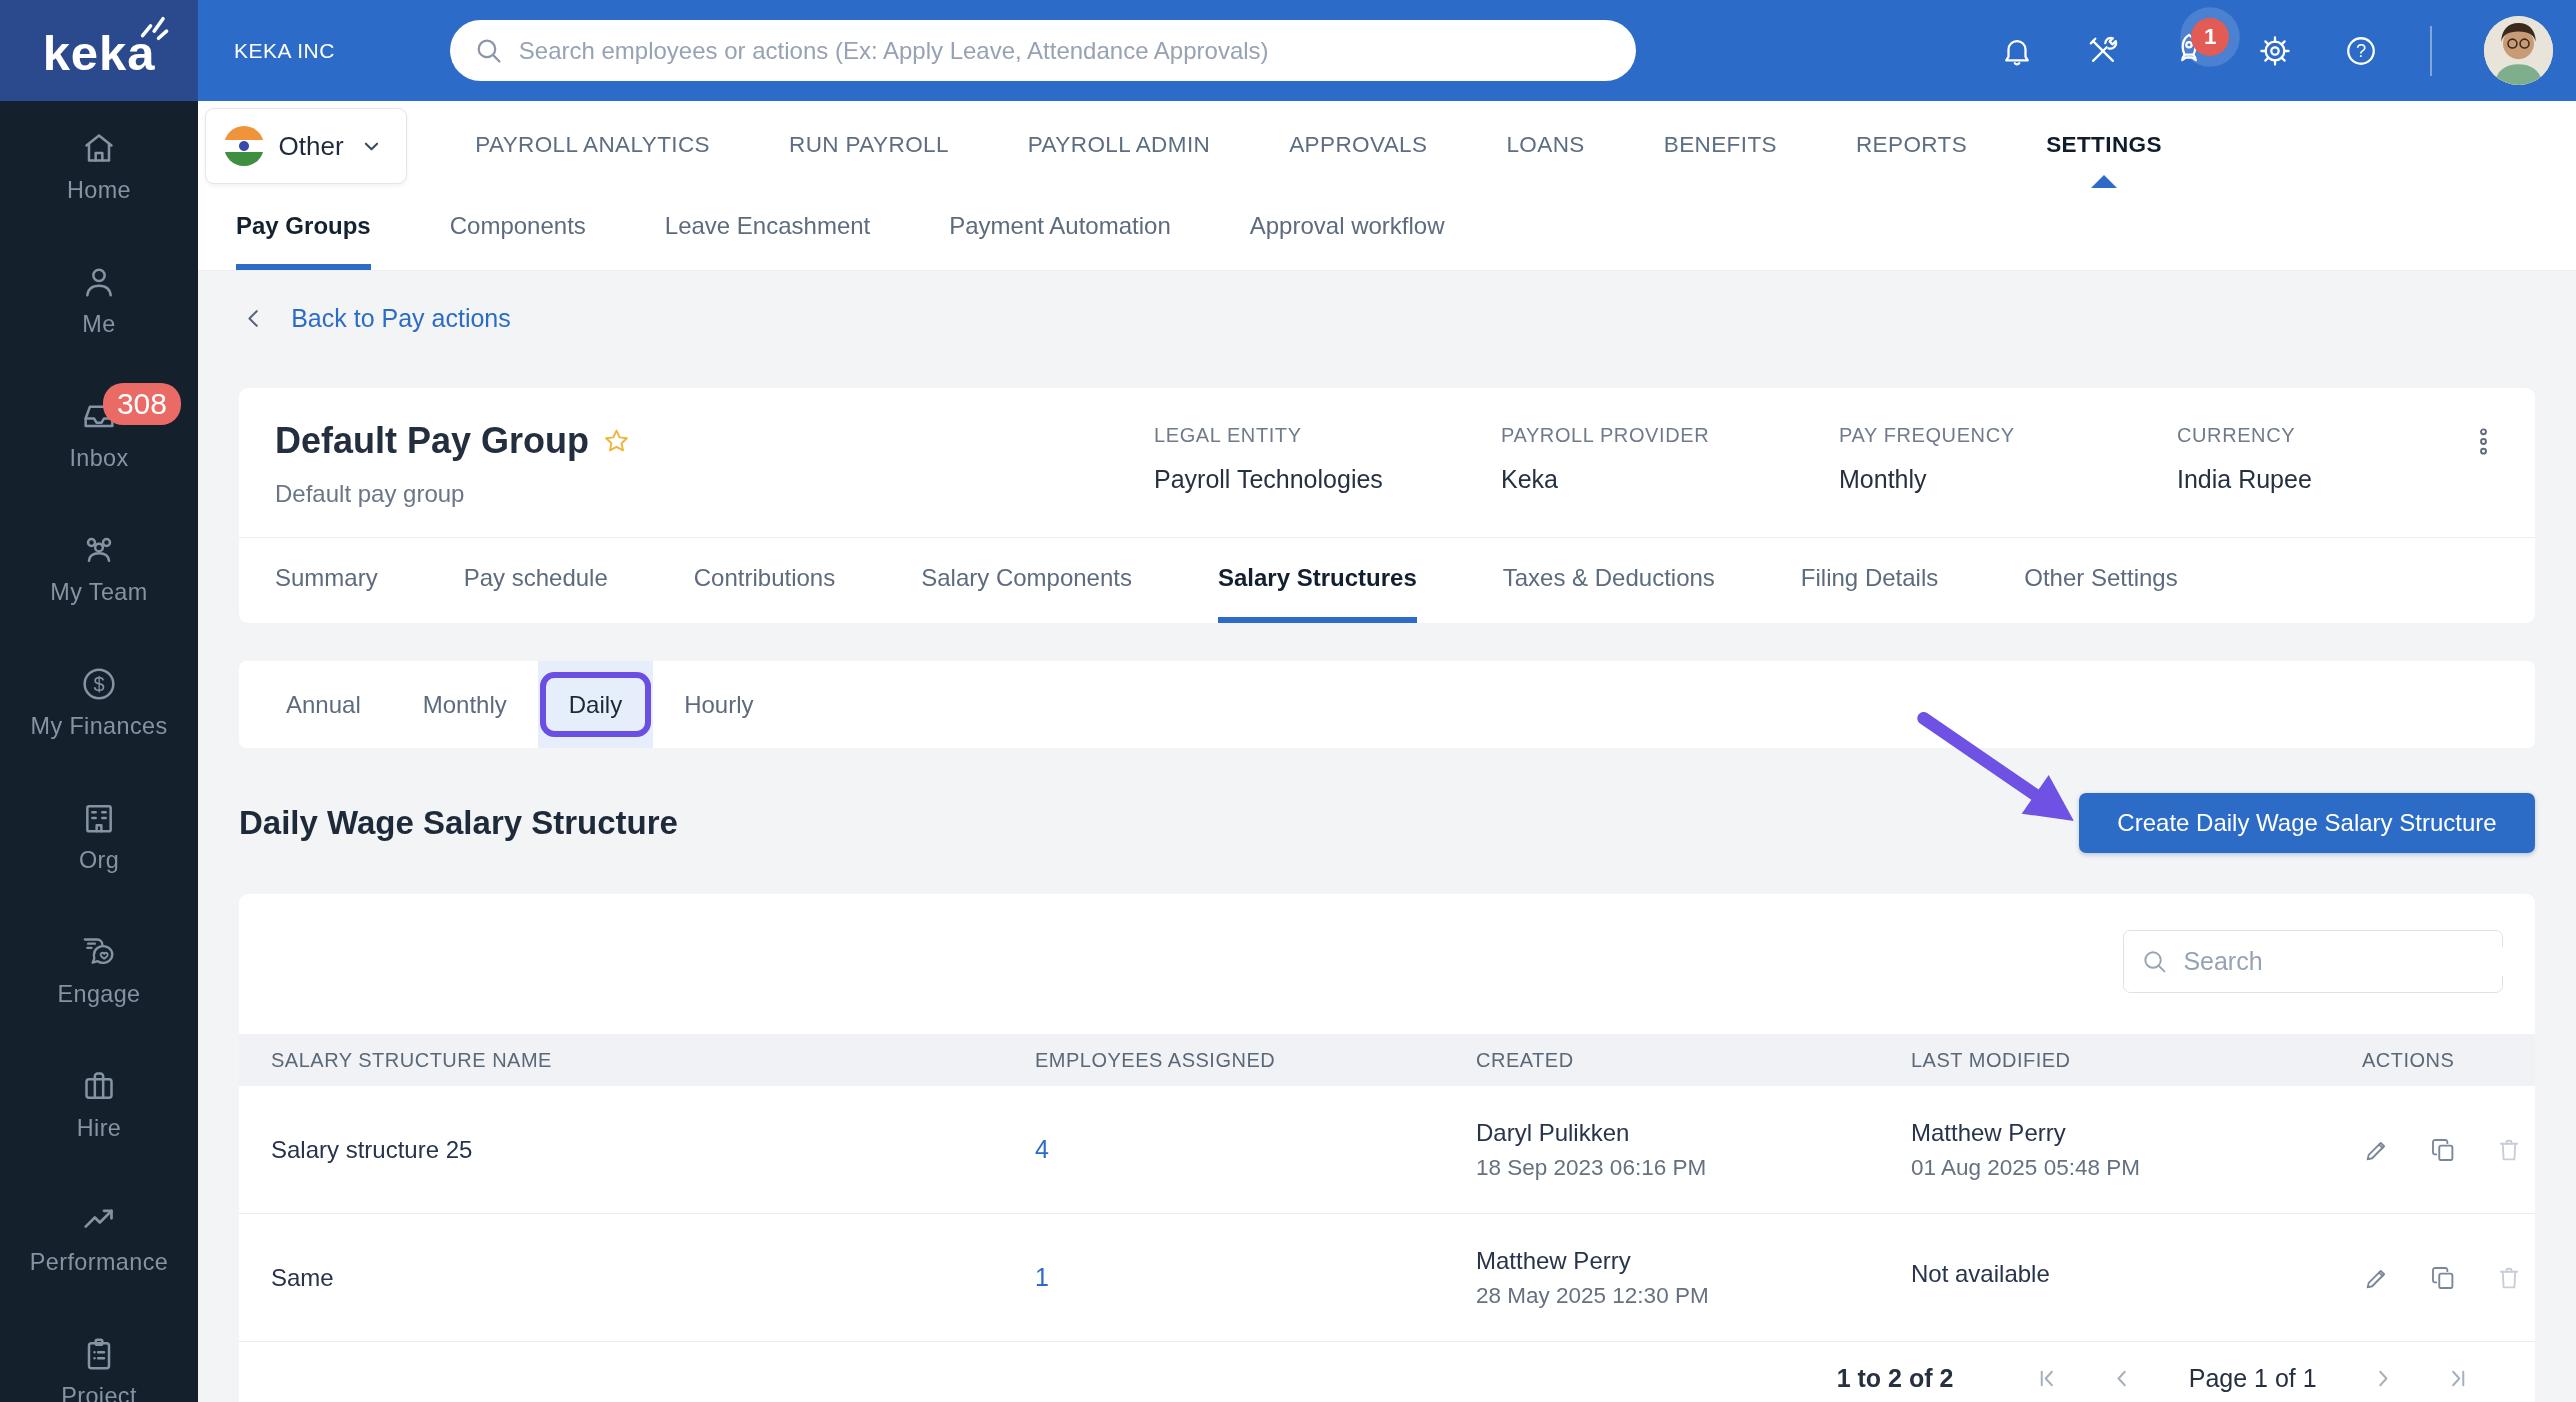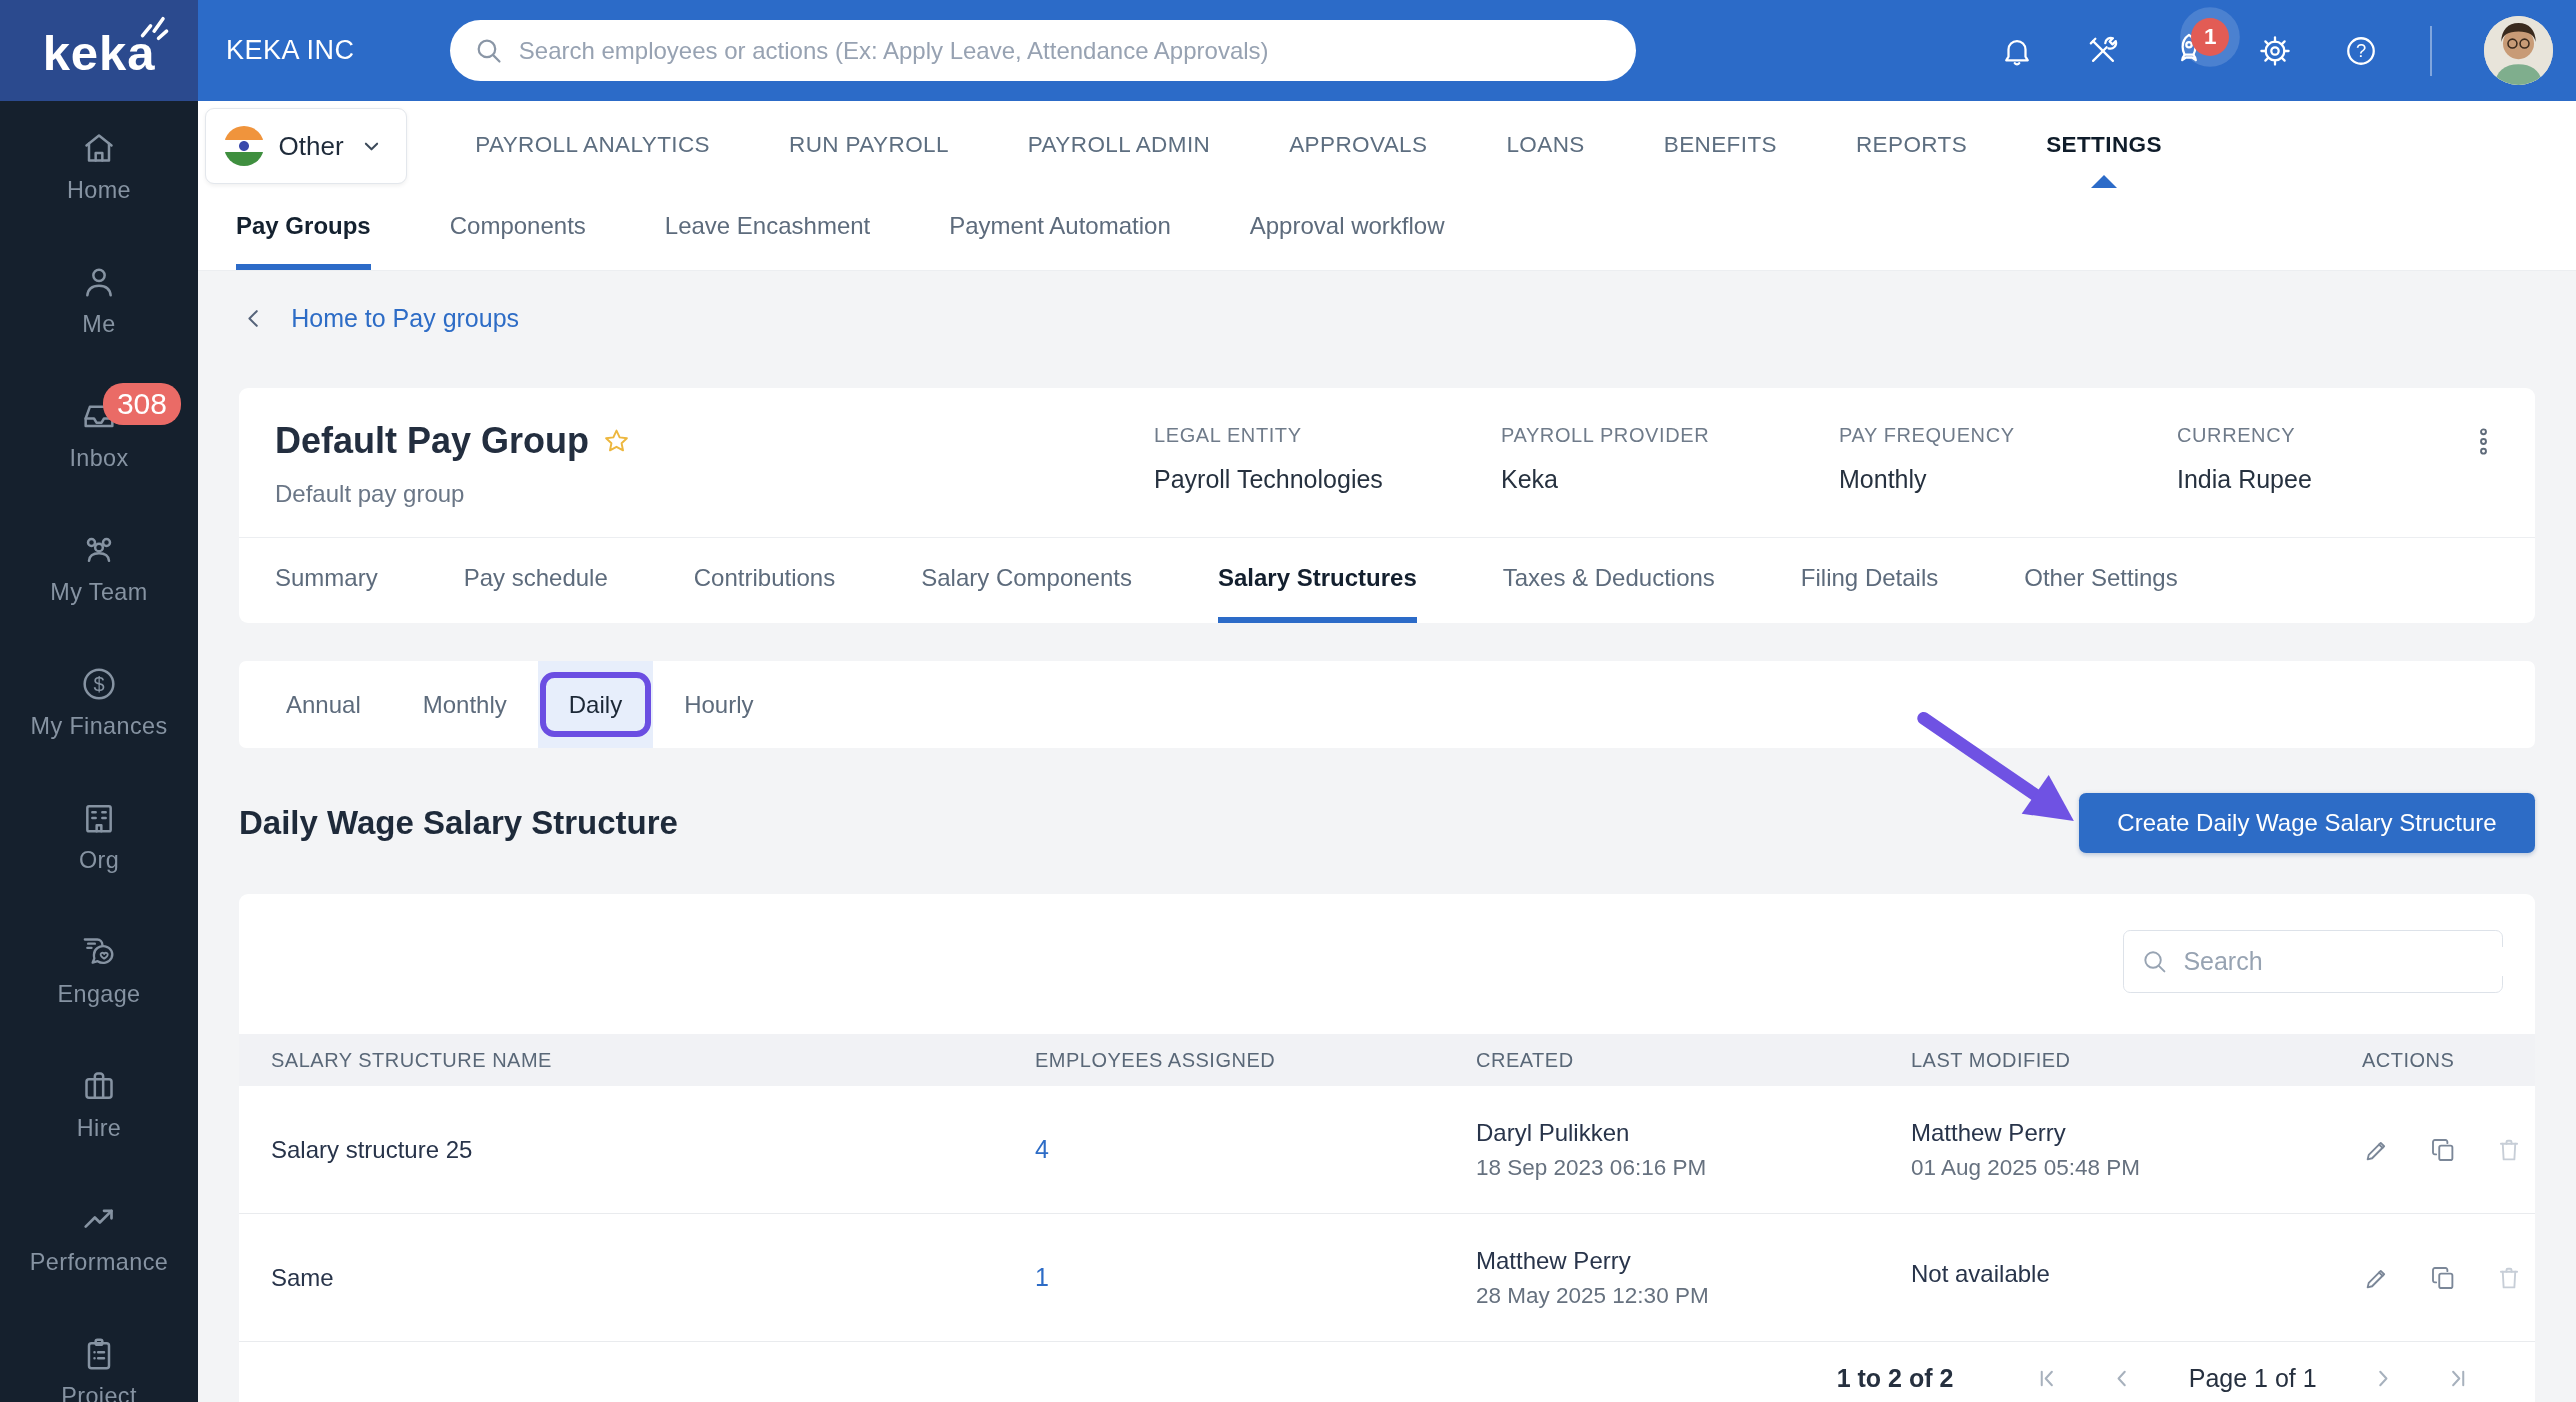--- a/index.html
+++ b/index.html
@@ -6,21 +6,21 @@
   html,body { background:#fff; font-family:"Liberation Sans", sans-serif; }
   #app { position:relative; width:2576px; height:1402px; overflow:hidden; background:#f3f4f6; }
 
   
   .logo-block { position:absolute; left:0; top:0; width:198px; height:101px; background:#2b4a8e;
     display:flex; align-items:center; justify-content:center; cursor:pointer; }
   .logo-text { color:#fff; font-size:49px; font-weight:bold; letter-spacing:0.9px; margin-top:5.4px; }
   .sparks { position:absolute; top:14.4px; right:27px; }
   .topbar { position:absolute; left:198px; top:0; width:2378px; height:101px; background:#2c6bc8;
     display:flex; align-items:center; }
-  .company { color:#fff; font-size:27px; font-weight:500; letter-spacing:0.5px; margin-left:28px; white-space:nowrap; }
+  .company { color:#fff; font-size:21px; font-weight:500; letter-spacing:0.5px; margin-left:36px; white-space:nowrap; }
   .gsearch { position:absolute; left:252px; top:20px; width:1186px; height:61px; background:#fff;
     border-radius:31px; display:flex; align-items:center; padding:0 23.4px; gap:14.4px; }
   .gsearch svg { flex:0 0 auto; color:#8a96a6; }
   .gsearch input { border:none; outline:none; flex:1; font-size:24px; color:#2a3648; font-family:"Liberation Sans", sans-serif; background:transparent; }
   .gsearch input::placeholder { color:#97a2b2; }
   .top-icons { position:absolute; right:0; top:0; height:101px; display:flex; align-items:center; gap:52px; padding-right:23.4px; color:#fff; }
   .ticon { width:34px; height:34px; color:#fff; cursor:pointer; }
   .rocket-wrap { position:relative; }
   .rocket-badge { position:absolute; top:-14.4px; right:-23.4px; min-width:38px; height:38px; border-radius:19px;
     background:#e25c55; color:#fff; font-size:22.5px; font-weight:bold; display:flex; align-items:center; justify-content:center;
@@ -310,21 +310,21 @@
       <span class="tab">Payment Automation</span>
       <span class="tab">Approval workflow</span>
     </div>
 
     <div class="content">
 
       <div class="backrow">
         <svg width="27" height="27" viewBox="0 0 24 24" fill="none" stroke="currentColor" stroke-width="1.8" stroke-linecap="round" stroke-linejoin="round">
           <polyline points="14,5.5 7.5,12 14,18.5"></polyline>
         </svg>
-        <span class="back-label">Home to Pay groups</span>
+        <span class="back-label">Back to Pay actions</span>
       </div>
 
       <section class="card pg-card">
         <div class="pg-head">
           <div class="pg-titlewrap">
             <h1 class="pg-title">Default Pay Group</h1>
             <svg width="29" height="29" viewBox="0 0 24 24" fill="none" stroke="#edb73e" stroke-width="1.6" stroke-linejoin="round">
               <path d="M12 3l2.6 5.6 6 .7-4.4 4.1 1.2 5.9L12 16.4 6.6 19.3l1.2-5.9L3.4 9.3l6-.7z"></path>
             </svg>
           </div>

